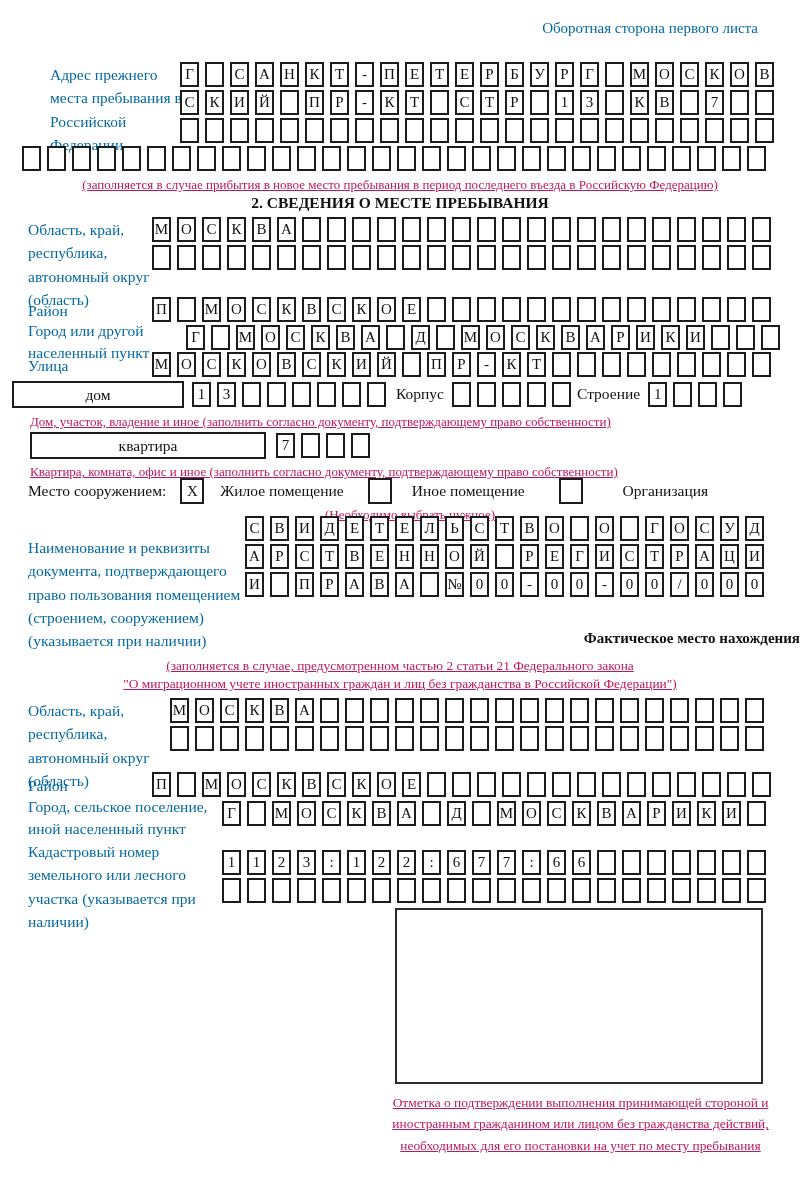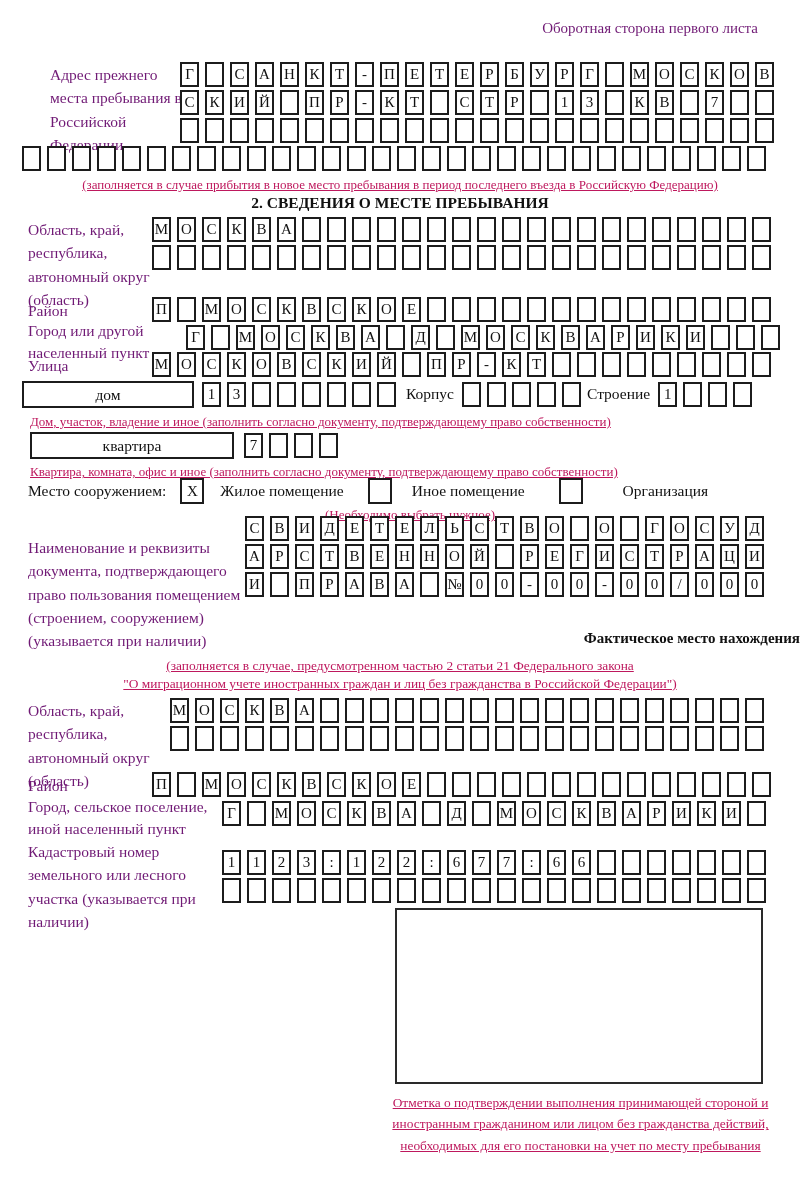--- a/index.html
+++ b/index.html
@@ -6,21 +6,21 @@
   html,body { background:#ffffff; }
   .page {
     position:relative;
     width:800px; height:1180px;
     background:#ffffff;
     font-family:"Liberation Serif","DejaVu Serif",serif;
     color:#111;
     overflow:hidden;
   }
   .abs { position:absolute; }
-  .lbl { font-size:15.5px; line-height:1.5; color:#701a75; }
+  .lbl { font-size:15.5px; line-height:1.5; color:#0369a1; }
   .note { font-size:13px; line-height:1.45; color:#be185d;text-decoration:underline; }
   .title { font-size:15.5px; font-weight:bold; text-align:center; width:100%; }
   .center { text-align:center; }
 
   .boxrow { display:flex; margin-bottom:3px; }
   .cbox {
     width:19px; height:25px;
     border:2px solid #1c1c1c;
     margin-right:6px;
     display:flex; align-items:center; justify-content:center;
@@ -320,21 +320,21 @@
         <div class="cbox"></div>
         <div class="cbox"></div>
         <div class="cbox"></div>
         <div class="cbox"></div>
         <div class="cbox"></div>
         <div class="cbox"></div>
         <div class="cbox"></div>
       </div>
   </div>
 
-  <div class="abs inline-row" style="left:22px; top:381px;">
+  <div class="abs inline-row" style="left:12px; top:381px;">
     <div class="labelbox" style="width:172px; margin-right:8px;">дом</div>
     <div class="boxrow" style="margin-bottom:0;">
         <div class="cbox">1</div>
         <div class="cbox">3</div>
         <div class="cbox"></div>
         <div class="cbox"></div>
         <div class="cbox"></div>
         <div class="cbox"></div>
         <div class="cbox"></div>
         <div class="cbox"></div>
@@ -351,21 +351,21 @@
     <div class="boxrow" style="margin-bottom:0;">
         <div class="cbox">1</div>
         <div class="cbox"></div>
         <div class="cbox"></div>
         <div class="cbox"></div>
       </div>
   </div>
   <div class="abs note" style="left:30px; top:413px;">Дом, участок, владение и иное (заполнить согласно документу, подтверждающему право собственности)</div>
 
   <div class="abs inline-row" style="left:30px; top:432px;">
-    <div class="labelbox" style="width:204px; margin-right:10px;">квартира</div>
+    <div class="labelbox" style="width:236px; margin-right:10px;">квартира</div>
     <div class="boxrow" style="margin-bottom:0;">
         <div class="cbox">7</div>
         <div class="cbox"></div>
         <div class="cbox"></div>
         <div class="cbox"></div>
       </div>
   </div>
   <div class="abs note" style="left:30px; top:463px;">Квартира, комната, офис и иное (заполнить согласно документу, подтверждающему право собственности)</div>
 
   <div class="abs inline-row" style="left:28px; top:478px;">

